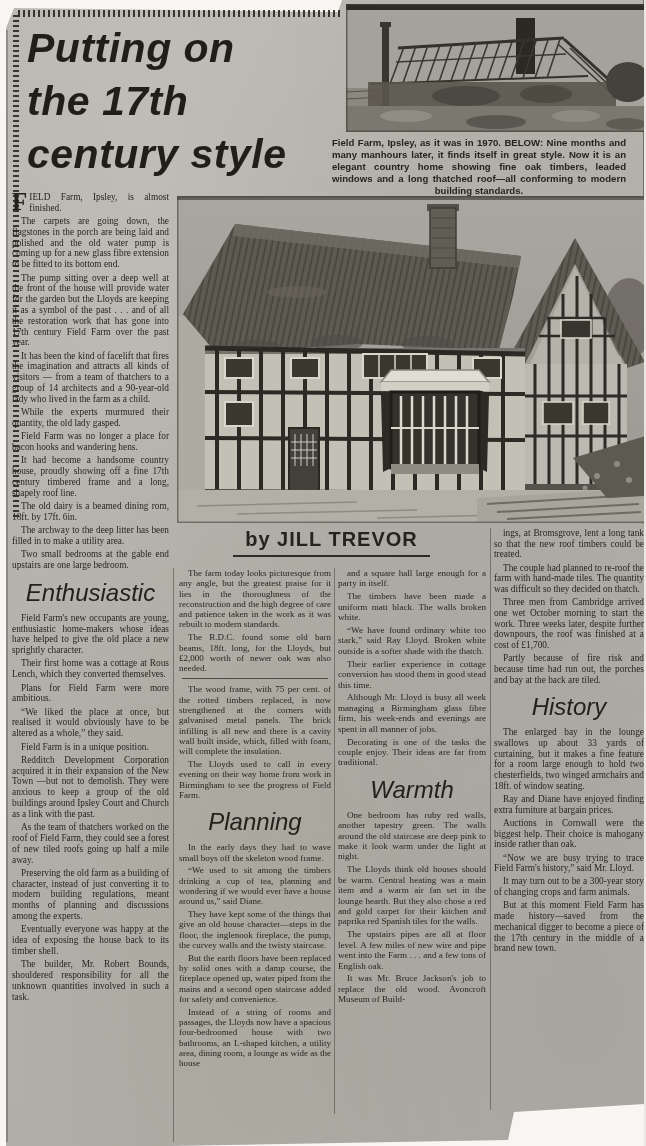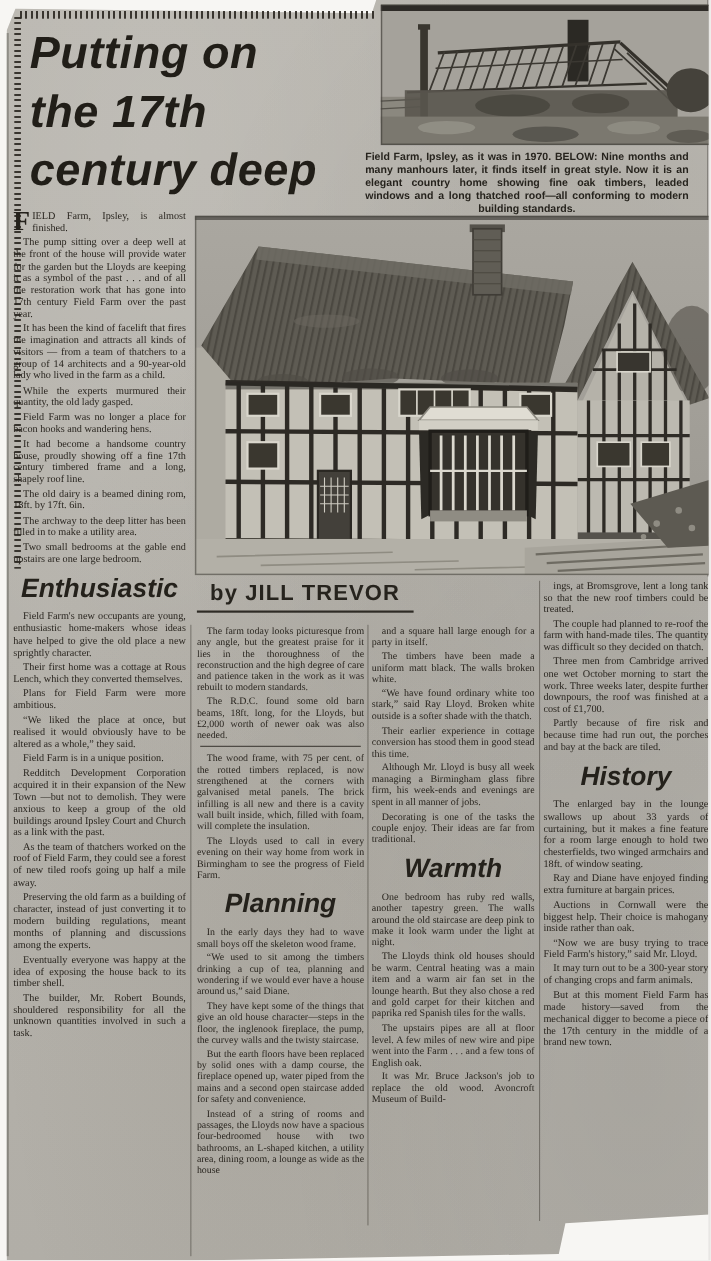--- a/index.html
+++ b/index.html
@@ -23,31 +23,31 @@
     background:repeating-linear-gradient(0deg,rgba(42,38,32,.9) 0 1.6px,transparent 1.6px 5px);}
   .headline{position:absolute;left:27px;top:22px;width:316px;margin:0;
     font-family:"Liberation Sans",sans-serif;font-style:italic;font-weight:bold;
     font-size:41px;line-height:53px;letter-spacing:.5px;color:#211e18;}
   .headline span{display:block;}
   .photo-top{position:absolute;left:346px;top:4px;width:300px;height:128px;}
   .caption{position:absolute;left:332px;top:137px;width:294px;
     font-family:"Liberation Sans",sans-serif;font-weight:bold;font-size:9.6px;line-height:12px;
     color:#26231d;text-align:justify;text-align-last:center;}
   .photo-main{position:absolute;left:177px;top:196px;width:469px;height:327px;}
-  .byline-wrap{position:absolute;left:179px;top:528px;width:305px;text-align:left;}
+  .byline-wrap{position:absolute;left:179px;top:528px;width:305px;text-align:center;}
   .byline{display:inline-block;font-family:"Liberation Sans",sans-serif;font-weight:bold;
     font-size:20px;color:#26231d;letter-spacing:1px;
     border-bottom:2.5px solid #2e2b25;padding:0 12px 4px;}
   .col{position:absolute;overflow:hidden;color:#29251f;}
   .col p{margin:0 0 2.5px;text-align:justify;text-indent:9px;}
   .col1{left:12px;top:192px;width:157px;height:952px;font-size:9.3px;line-height:10.8px;}
   .col2{left:179px;top:568px;width:152px;height:578px;font-size:9px;line-height:10.3px;}
   .col3{left:338px;top:568px;width:148px;height:546px;font-size:9.1px;line-height:10.4px;}
   .col4{left:494px;top:528px;width:150px;height:584px;font-size:9.3px;line-height:10.7px;}
-  .col h2{font-family:"Liberation Sans",sans-serif;font-style:italic;font-weight:bold;
+  .col h2{font-family:"Liberation Sans",sans-serif;font-style:italic;font-weight:normal;
     font-size:24px;line-height:26px;text-align:center;margin:9px 0 7px;color:#24211b;}
   .lead{text-indent:0 !important;}
   .dropcap{float:left;font-size:25px;line-height:20px;font-weight:bold;padding-right:2px;color:#24211b;}
   .rule{border:none;border-top:1.5px solid rgba(46,42,36,.75);margin:5px 3px;}
   .vrule{position:absolute;width:1px;background:rgba(42,38,31,.42);}
   .vr1{left:173px;top:568px;height:574px;}
   .vr2{left:334px;top:568px;height:546px;}
   .vr3{left:490px;top:528px;height:582px;}
 </style>
 </head>
@@ -56,21 +56,21 @@
 <div class="page">
   <div class="paper"></div>
   <div class="edge-shadow-left"></div>
   <div class="edge-shadow-right"></div>
   <div class="deco-top"></div>
   <div class="deco-left"></div>
 
   <h1 class="headline">
     <span>Putting on</span>
     <span>the 17th</span>
-    <span>century deep</span>
+    <span>century style</span>
   </h1>
 
   <svg class="photo-top" viewBox="0 0 300 128" preserveAspectRatio="none">
     <rect x="0" y="0" width="300" height="128" fill="#a5a29b"></rect>
     <rect x="0" y="0" width="300" height="6" fill="#2e2b27"></rect>
     <rect x="0" y="84" width="40" height="24" fill="#8b887f"></rect>
     <path d="M0,88 L38,86 M0,95 L38,93" stroke="#55524b" stroke-width="1.2" fill="none"></path>
     <rect x="36" y="20" width="7" height="96" fill="#39362f"></rect>
     <rect x="34" y="18" width="11" height="5" fill="#39362f"></rect>
     <rect x="170" y="14" width="19" height="56" fill="#2b2924"></rect>
@@ -172,20 +172,21 @@
     <rect x="0.75" y="0.75" width="467.5" height="325.5" fill="none" stroke="#45423c" stroke-width="1.5" opacity="0.6"></rect>
   </svg>
 
   <div class="byline-wrap">
     <span class="byline">by JILL TREVOR</span>
   </div>
 
   <div class="col col1">
     <p class="lead"><span class="dropcap">F</span><span>IELD Farm, Ipsley, is almost finished.</span></p>
     <div>
+        <p>The carpets are going down, the flagstones in the porch are being laid and polished and the old water pump is coming up for a new glass fibre extension to be fitted to its bottom end.</p>
         <p>The pump sitting over a deep well at the front of the house will provide water for the garden but the Lloyds are keeping it as a symbol of the past . . . and of all the restoration work that has gone into 17th century Field Farm over the past year.</p>
         <p>It has been the kind of facelift that fires the imagination and attracts all kinds of visitors — from a team of thatchers to a group of 14 architects and a 90-year-old lady who lived in the farm as a child.</p>
         <p>While the experts murmured their quantity, the old lady gasped.</p>
         <p>Field Farm was no longer a place for bacon hooks and wandering hens.</p>
         <p>It had become a handsome country house, proudly showing off a fine 17th century timbered frame and a long, shapely roof line.</p>
         <p>The old dairy is a beamed dining rom, 18ft. by 17ft. 6in.</p>
         <p>The archway to the deep litter has been filled in to make a utility area.</p>
         <p>Two small bedrooms at the gable end upstairs are one large bedroom.</p>
       </div>
     <h2>Enthusiastic</h2>

